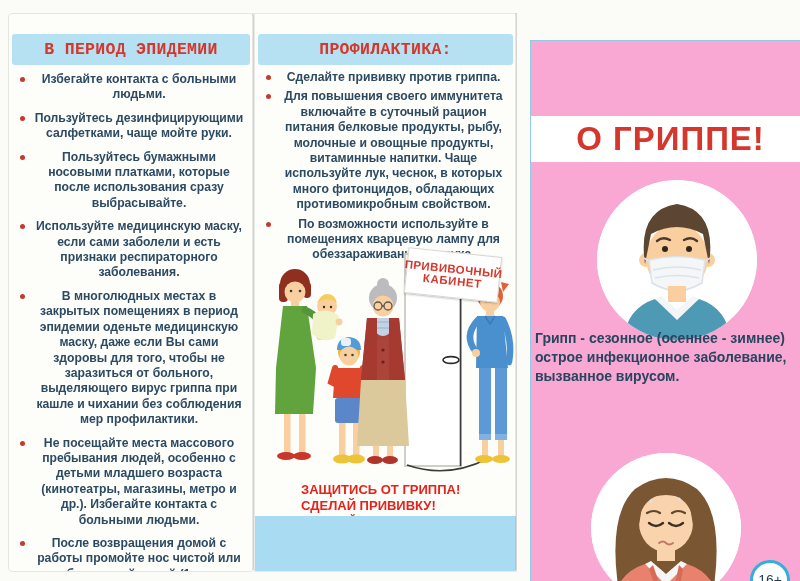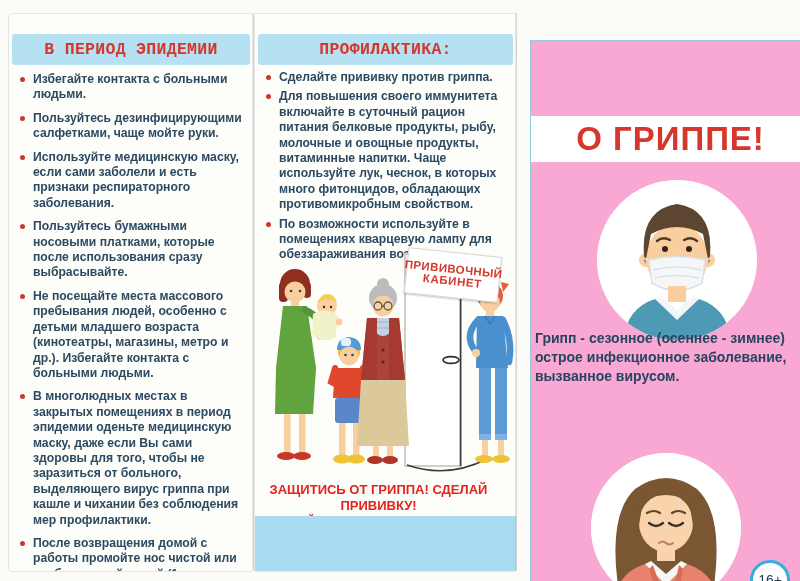--- a/index.html
+++ b/index.html
@@ -14,38 +14,38 @@
   .panel-right{left:530px;width:279px;background:#f9a8d4;border:1px solid #94c9e2;margin-top:27px;}
   .band{
     position:absolute;top:20px;left:3px;right:3px;height:31px;border-radius:3px;
     background:#b6e1f2;display:flex;align-items:center;justify-content:center;
   }
   .band-title{color:#d5372c;font-weight:bold;font-size:16.5px;letter-spacing:.3px;font-family:Liberation Mono, monospace;}
   
   ul.tips{list-style:none;margin:0;padding:0;position:absolute;left:10px;right:8px;top:58px;}
   ul.tips li{
     position:relative;padding-left:14px;margin-bottom:8px;
-    color:#2d4a63;font-size:12.2px;line-height:15.4px;font-weight:bold;
+    color:#2d4a63;font-size:12.2px;line-height:15.4px;font-weight:bold;text-align:center;
   }
   ul.tips li::before{
     content:"";position:absolute;left:1px;top:5px;width:5px;height:5px;border-radius:50%;
     background:#c43a2c;
   }
   .panel-middle ul.tips{top:56px;}
   .panel-middle ul.tips li{margin-bottom:4px;}
   
   .illustration{position:absolute;left:0;top:236px;width:261px;height:238px;}
   .door-sign{
     position:absolute;left:151px;top:2px;width:92px;height:44px;background:#ffffff;
     border:1px solid #d8d8d2;box-shadow:0 1px 2px rgba(0,0,0,.25);
     transform:rotate(6deg);display:flex;flex-direction:column;align-items:center;justify-content:center;
   }
   .door-sign .l1{color:#d5372c;font-weight:bold;font-size:11.5px;letter-spacing:.4px;}
   .door-sign .l2{color:#d5372c;font-weight:bold;font-size:11.5px;letter-spacing:.6px;}
-  .mid-footer{position:absolute;left:0;right:14px;top:468px;text-align:center;}
+  .mid-footer{position:absolute;left:0;right:14px;top:468px;text-align:left;padding-left:46px;}
   .mid-footer .f1{color:#e5231b;font-weight:bold;font-size:13px;line-height:16px;}
   .mid-footer .f2{color:#e5231b;font-weight:bold;font-size:10.3px;line-height:13px;letter-spacing:.2px;}
   .mid-bottom-band{position:absolute;left:0;right:0;top:502px;height:55px;background:#a9dcf2;}
   
   .title-band{
     position:absolute;left:-2px;right:-2px;top:75px;height:46px;background:#ffffff;
     display:flex;align-items:center;justify-content:center;
   }
   .flu-title{color:#d5372c;font-weight:bold;font-size:33px;letter-spacing:1px;}
   .portrait{
@@ -70,24 +70,24 @@
 
 <div class="sheet">
 
   <div class="panel panel-left">
     <div class="band">
       <span class="band-title">В ПЕРИОД ЭПИДЕМИИ</span>
     </div>
     <ul class="tips">
       <li>Избегайте контакта с больными людьми.</li>
       <li>Пользуйтесь дезинфицирующими салфетками, чаще мойте руки.</li>
+      <li>Пользуйтесь бумажными носовыми платками, которые после использования сразу выбрасывайте.</li>
       <li>Используйте медицинскую маску, если сами заболели и есть признаки респираторного заболевания.</li>
-      <li>Пользуйтесь бумажными носовыми платками, которые после использования сразу выбрасывайте.</li>
+      <li>В многолюдных местах в закрытых помещениях в период эпидемии оденьте медицинскую маску, даже если Вы сами здоровы для того, чтобы не заразиться от больного, выделяющего вирус гриппа при кашле и чихании без соблюдения мер профилактики.</li>
       <li>Не посещайте места массового пребывания людей, особенно с детьми младшего возраста (кинотеатры, магазины, метро и др.). Избегайте контакта с больными людьми.</li>
-      <li>В многолюдных местах в закрытых помещениях в период эпидемии оденьте медицинскую маску, даже если Вы сами здоровы для того, чтобы не заразиться от больного, выделяющего вирус гриппа при кашле и чихании без соблюдения мер профилактики.</li>
       <li>После возвращения домой с работы промойте нос чистой или слабо соленой водой (1 ч.л. на стакан воды), настоем ромашки. Такие процедуры помогут удалить носовую слизь с микробной массой.</li>
     </ul>
   </div>
 
   <div class="panel panel-middle">
     <div class="band">
       <span class="band-title">ПРОФИЛАКТИКА:</span>
     </div>
     <ul class="tips">
       <li>Сделайте прививку против гриппа.</li>

